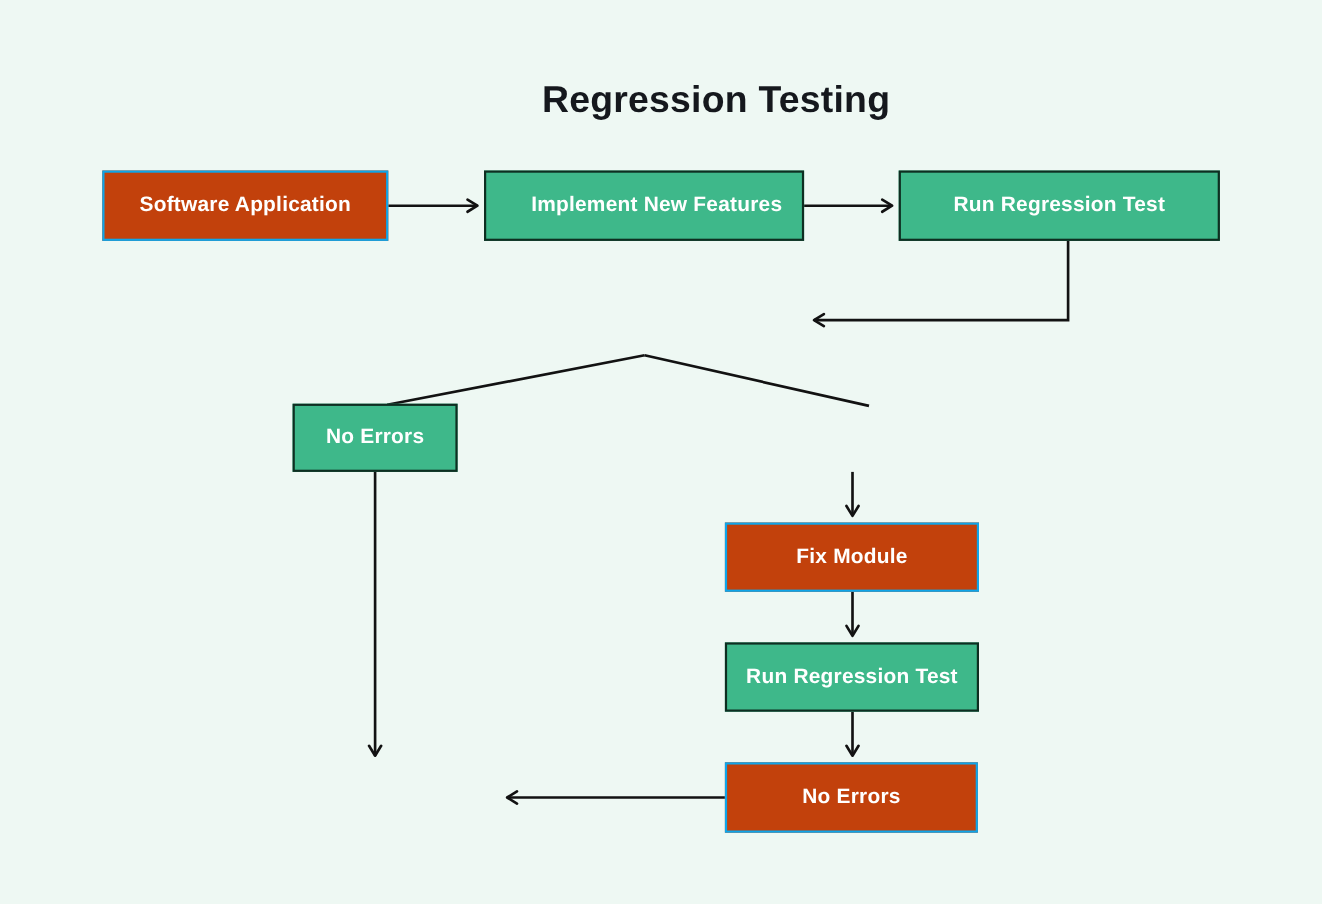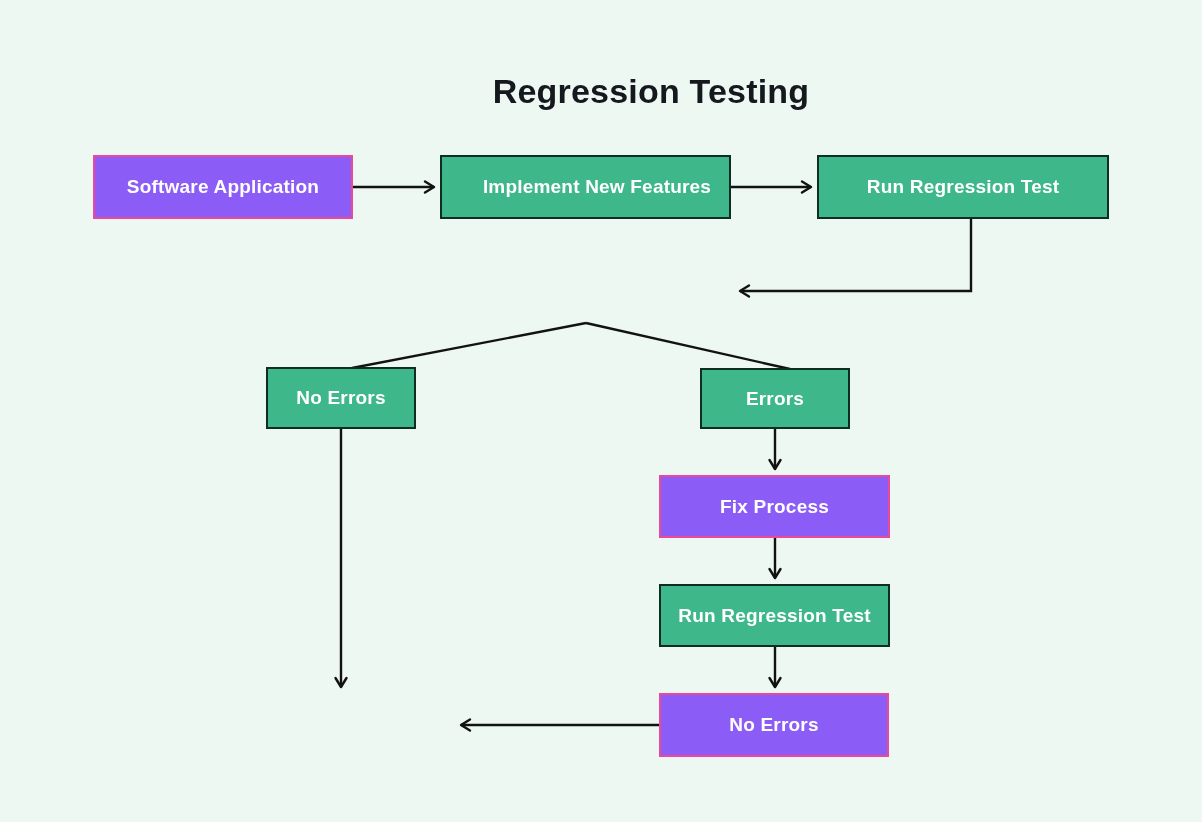--- a/index.html
+++ b/index.html
@@ -43,22 +43,22 @@
     align-items: center;
     justify-content: center;
     text-align: center;
     color: #ffffff;
     font-size: 19px;
     font-weight: 700;
     letter-spacing: 0.2px;
     cursor: default;
   }
   .node.purple {
-    background: #8b5cf6;
-    border: 2px solid #ec4899;
+    background: #c2410c;
+    border: 2px solid #0ea5e9;
   }
   .node.green {
     background: #3eb88a;
     border: 2px solid #0e2e21;
   }
   
   .n0 { left: 93px;  top: 155px; width: 260px; height: 64px; }
   .n1 { left: 440px; top: 155px; width: 291px; height: 64px; padding-left: 23px; }
   .n2 { left: 817px; top: 155px; width: 292px; height: 64px; }
   .n3 { left: 440px; top: 261px; width: 292px; height: 62px; }
@@ -101,25 +101,22 @@
   </div>
   <div class="node green n1">
     <span>Implement New Features</span>
   </div>
   <div class="node green n2">
     <span>Run Regression Test</span>
   </div>
   <div class="node green n4">
     <span>No Errors</span>
   </div>
-  <div class="node green n5">
-    <span>Errors</span>
-  </div>
   <div class="node purple n6">
-    <span>Fix Process</span>
+    <span>Fix Module</span>
   </div>
   <div class="node green n7">
     <span>Run Regression Test</span>
   </div>
   <div class="node purple n9">
     <span>No Errors</span>
   </div>
 
 </div>
 

